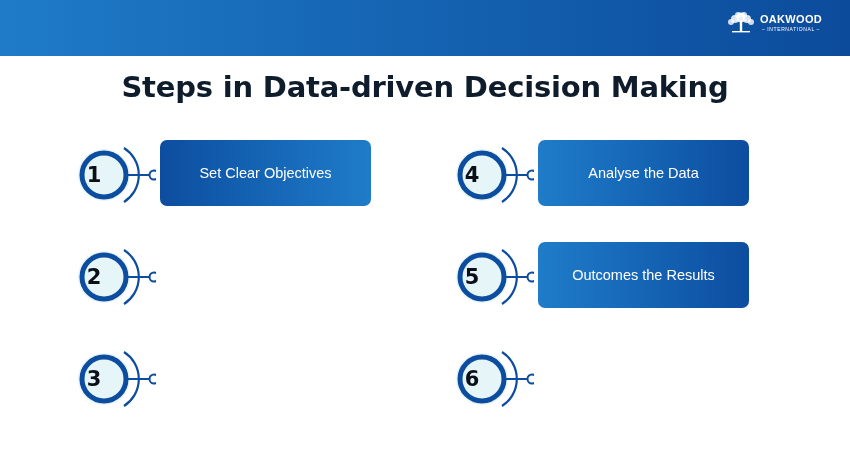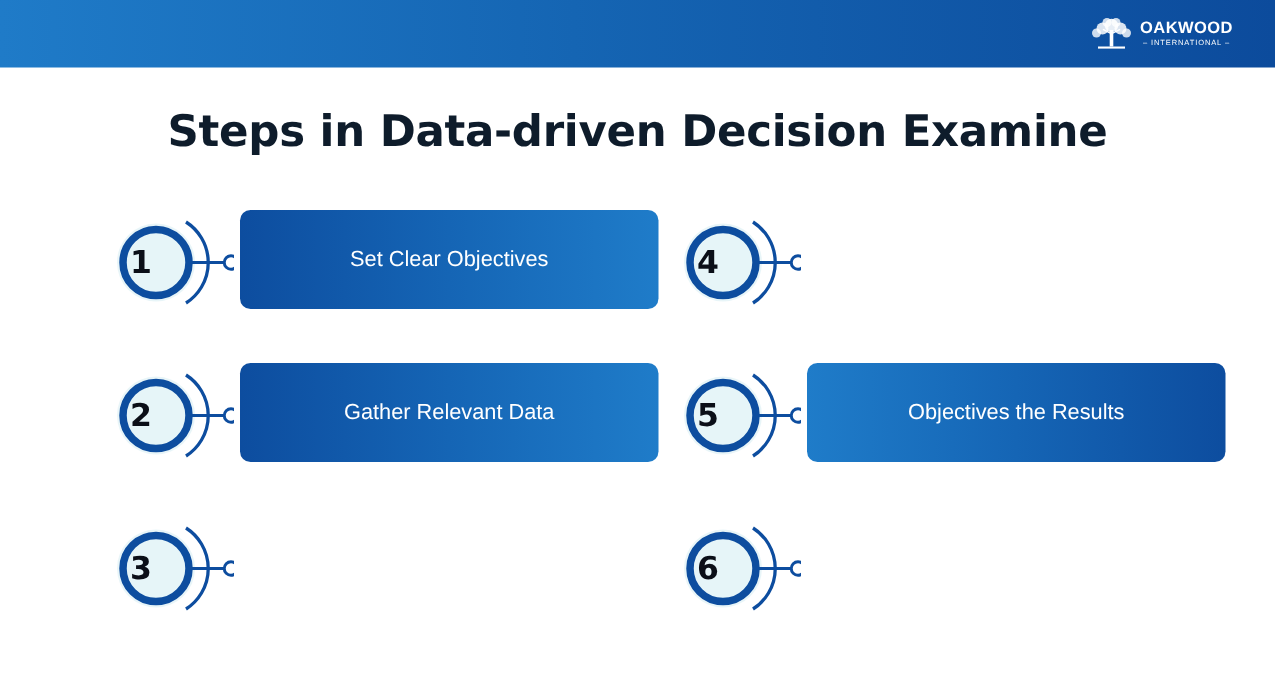--- a/index.html
+++ b/index.html
@@ -1,20 +1,20 @@
 <!DOCTYPE html>
 <html><head>
 <meta charset="utf-8">
 <style>
   * { box-sizing: border-box; margin: 0; padding: 0; }
   html, body { width: 850px; height: 450px; background: #ffffff; overflow: hidden; }
   body { position: relative; font-family: "DejaVu Sans", "Liberation Sans", sans-serif; }
 
   .header {
-    position: absolute; left: 0; top: 0; width: 850px; height: 45px;
+    position: absolute; left: 0; top: 0; width: 850px; height: 56px;
     background: linear-gradient(90deg, #1f7bc8 0%, #1565b3 45%, #0c4b9c 100%);
   }
   .logo {
     position: absolute; left: 726px; top: 9px; height: 28px; display: flex; align-items: center;
   }
   .logo svg { width: 30px; height: 24px; }
   .logo-text { margin-left: 4px; color: #ffffff; display: flex; flex-direction: column; align-items: center; }
   .logo-name { font-family: "Liberation Sans", sans-serif; font-weight: bold; font-size: 11px; letter-spacing: 0.3px; line-height: 12px; }
   .logo-sub { font-family: "Liberation Sans", sans-serif; font-size: 5px; letter-spacing: 0.6px; line-height: 8px; }
 
@@ -25,21 +25,21 @@
 
   .step { position: absolute; width: 330px; height: 70px; }
   .badge-wrap { position: absolute; left: 0; top: 0; width: 90px; height: 70px; }
   .badge-wrap svg { position: absolute; left: 0; top: -4px; width: 90px; height: 78px; }
   .badge-num {
     position: absolute; left: 10px; top: 17px; width: 36px; height: 36px;
     display: flex; align-items: center; justify-content: center;
     font-size: 21px; font-weight: bold; color: #0b0f18;
   }
   .card {
-    position: absolute; left: 94px; top: 0; width: 279px; height: 66px; border-radius: 7px;
+    position: absolute; left: 94px; top: 0; width: 211px; height: 66px; border-radius: 7px;
     display: flex; align-items: center; justify-content: center; text-align: center;
     color: #ffffff; font-size: 14.5px; line-height: 21px; padding: 0 14px;
   }
   .card.left { background: linear-gradient(90deg, #0d4d9f 0%, #1565b5 50%, #1f7cc9 100%); }
   .card.right { background: linear-gradient(90deg, #1f7cc9 0%, #1565b5 50%, #0d4d9f 100%); }
   .card span { font-family: "Liberation Sans", sans-serif; }
 </style>
 </head>
 <body>
 
@@ -60,21 +60,21 @@
         <rect x="6" y="20" width="18" height="1.4"></rect>
       </g>
     </svg>
     <div class="logo-text">
       <div class="logo-name">OAKWOOD</div>
       <div class="logo-sub">– INTERNATIONAL –</div>
     </div>
   </div>
 </div>
 
-<h1 class="title">Steps in Data-driven Decision Examine</h1>
+<h1 class="title">Steps in Data-driven Decision Making</h1>
 
 <div class="step" style="left:66px; top:140px;">
   <div class="badge-wrap">
     <svg viewBox="0 0 90 78">
       <path d="M58 12 A32 32 0 0 1 58 66" fill="none" stroke="#0d4d9f" stroke-width="2.2"></path>
       <circle cx="38" cy="39" r="26" fill="#d9eef4" opacity="0.6"></circle>
       <circle cx="38" cy="39" r="22" fill="#e6f5f8" stroke="#0d4d9f" stroke-width="5"></circle>
       <line x1="60" y1="39" x2="84" y2="39" stroke="#0d4d9f" stroke-width="2"></line>
       <circle cx="88" cy="39" r="4.5" fill="#ffffff" stroke="#0d4d9f" stroke-width="2"></circle>
     </svg>
@@ -89,23 +89,20 @@
   <div class="badge-wrap">
     <svg viewBox="0 0 90 78">
       <path d="M58 12 A32 32 0 0 1 58 66" fill="none" stroke="#0d4d9f" stroke-width="2.2"></path>
       <circle cx="38" cy="39" r="26" fill="#d9eef4" opacity="0.6"></circle>
       <circle cx="38" cy="39" r="22" fill="#e6f5f8" stroke="#0d4d9f" stroke-width="5"></circle>
       <line x1="60" y1="39" x2="84" y2="39" stroke="#0d4d9f" stroke-width="2"></line>
       <circle cx="88" cy="39" r="4.5" fill="#ffffff" stroke="#0d4d9f" stroke-width="2"></circle>
     </svg>
     <div class="badge-num">2</div>
   </div>
-  <div class="card left">
-    <span>Gather Relevant Data</span>
-  </div>
 </div>
 
 <div class="step" style="left:66px; top:344px;">
   <div class="badge-wrap">
     <svg viewBox="0 0 90 78">
       <path d="M58 12 A32 32 0 0 1 58 66" fill="none" stroke="#0d4d9f" stroke-width="2.2"></path>
       <circle cx="38" cy="39" r="26" fill="#d9eef4" opacity="0.6"></circle>
       <circle cx="38" cy="39" r="22" fill="#e6f5f8" stroke="#0d4d9f" stroke-width="5"></circle>
       <line x1="60" y1="39" x2="84" y2="39" stroke="#0d4d9f" stroke-width="2"></line>
       <circle cx="88" cy="39" r="4.5" fill="#ffffff" stroke="#0d4d9f" stroke-width="2"></circle>
@@ -118,35 +115,38 @@
   <div class="badge-wrap">
     <svg viewBox="0 0 90 78">
       <path d="M58 12 A32 32 0 0 1 58 66" fill="none" stroke="#0d4d9f" stroke-width="2.2"></path>
       <circle cx="38" cy="39" r="26" fill="#d9eef4" opacity="0.6"></circle>
       <circle cx="38" cy="39" r="22" fill="#e6f5f8" stroke="#0d4d9f" stroke-width="5"></circle>
       <line x1="60" y1="39" x2="84" y2="39" stroke="#0d4d9f" stroke-width="2"></line>
       <circle cx="88" cy="39" r="4.5" fill="#ffffff" stroke="#0d4d9f" stroke-width="2"></circle>
     </svg>
     <div class="badge-num">4</div>
   </div>
+  <div class="card right">
+    <span>Analyse the Data</span>
+  </div>
 </div>
 
 <div class="step" style="left:444px; top:242px;">
   <div class="badge-wrap">
     <svg viewBox="0 0 90 78">
       <path d="M58 12 A32 32 0 0 1 58 66" fill="none" stroke="#0d4d9f" stroke-width="2.2"></path>
       <circle cx="38" cy="39" r="26" fill="#d9eef4" opacity="0.6"></circle>
       <circle cx="38" cy="39" r="22" fill="#e6f5f8" stroke="#0d4d9f" stroke-width="5"></circle>
       <line x1="60" y1="39" x2="84" y2="39" stroke="#0d4d9f" stroke-width="2"></line>
       <circle cx="88" cy="39" r="4.5" fill="#ffffff" stroke="#0d4d9f" stroke-width="2"></circle>
     </svg>
     <div class="badge-num">5</div>
   </div>
   <div class="card right">
-    <span>Objectives the Results</span>
+    <span>Outcomes the Results</span>
   </div>
 </div>
 
 <div class="step" style="left:444px; top:344px;">
   <div class="badge-wrap">
     <svg viewBox="0 0 90 78">
       <path d="M58 12 A32 32 0 0 1 58 66" fill="none" stroke="#0d4d9f" stroke-width="2.2"></path>
       <circle cx="38" cy="39" r="26" fill="#d9eef4" opacity="0.6"></circle>
       <circle cx="38" cy="39" r="22" fill="#e6f5f8" stroke="#0d4d9f" stroke-width="5"></circle>
       <line x1="60" y1="39" x2="84" y2="39" stroke="#0d4d9f" stroke-width="2"></line>

